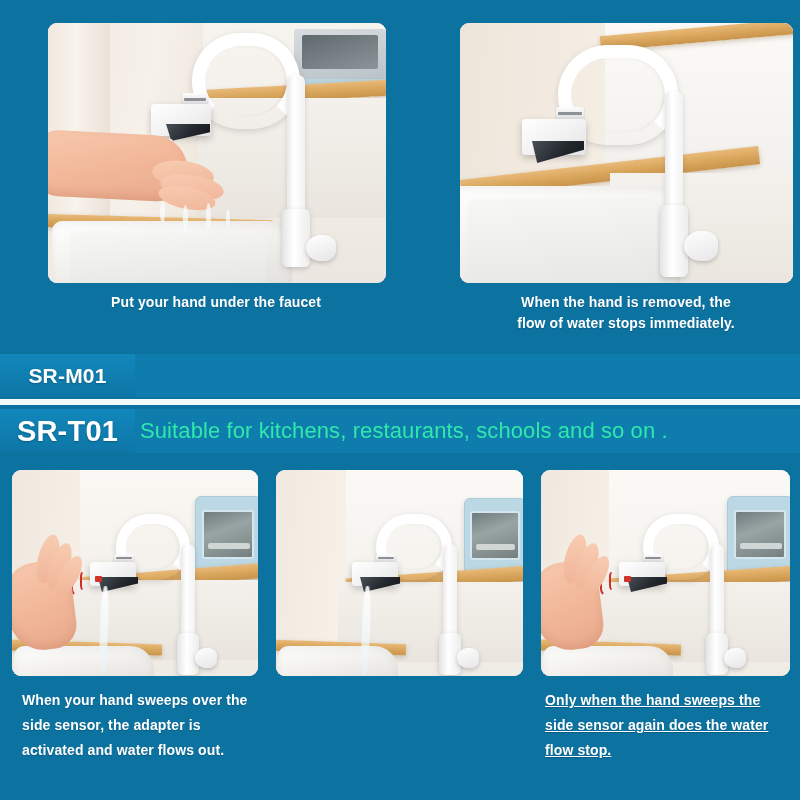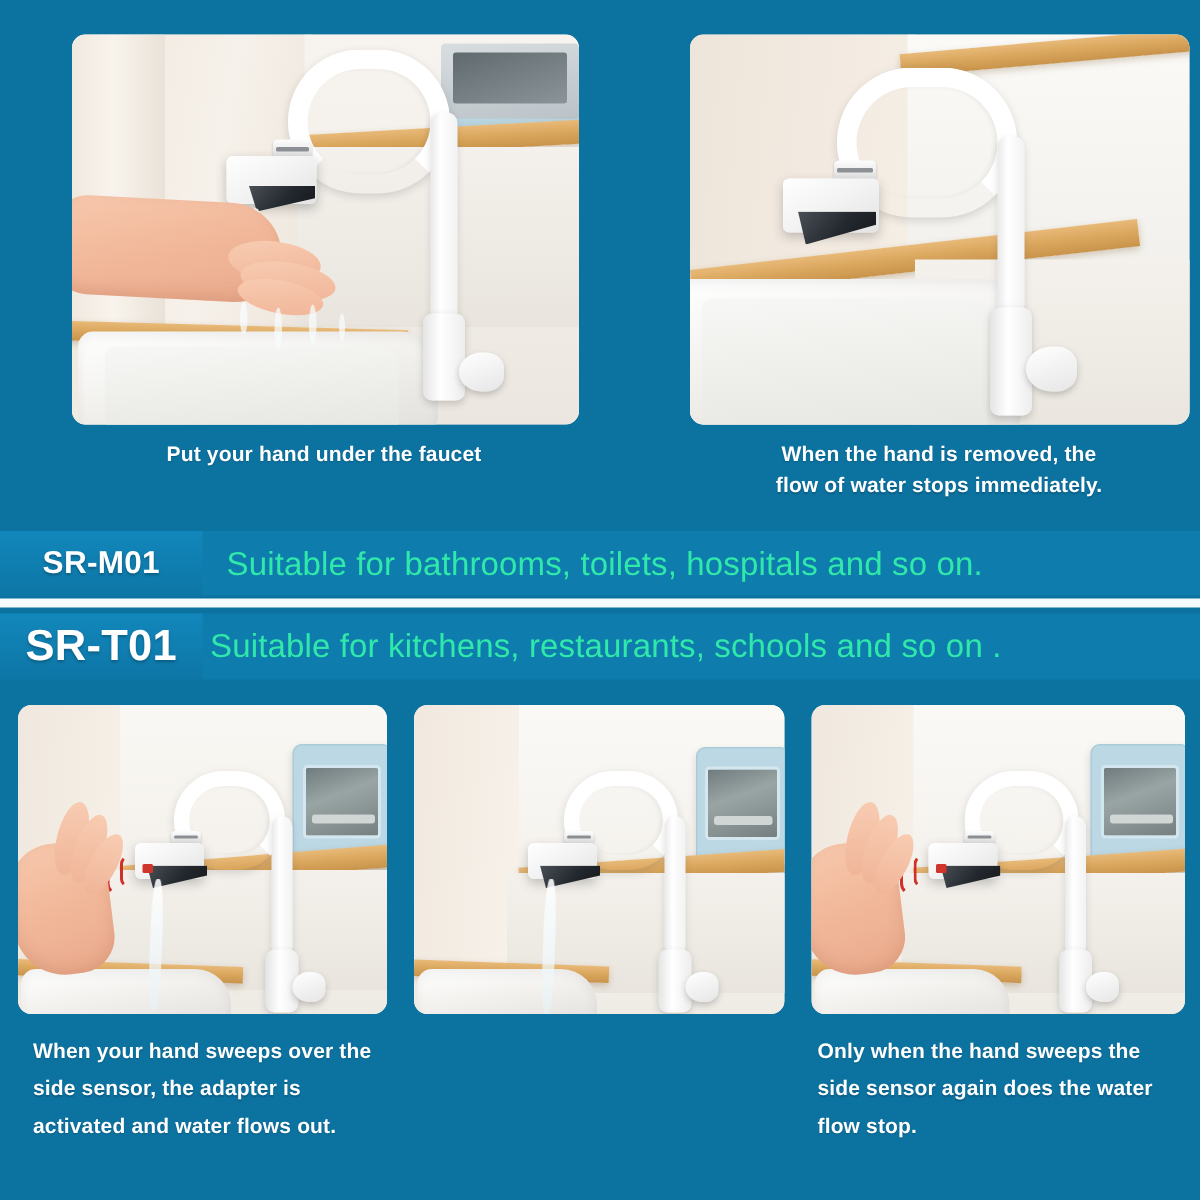--- a/index.html
+++ b/index.html
@@ -356,21 +356,20 @@
     <div>Put your hand under the faucet</div>
   </div>
 
   <div class="caption caption-top" style="left:448px; top:292px; width:356px;">
     <div>When the hand is removed, the</div>
     <div>flow of water stops immediately.</div>
   </div>
 
   <div class="band band-m01" style="top:354px; height:43px;">
     <div class="model-badge badge-box" style="width:135px; height:43px; font-size:21px;">SR-M01</div>
-    <div class="band-desc" style="margin-left:16px; font-size:22px;">Suitable for bathrooms, toilets, hospitals and so on.</div>
   </div>
 
   <div class="divider" style="top:399px; height:6px;"></div>
 
   <div class="band band-t01" style="top:409px; height:44px;">
     <div class="model-badge badge-box" style="width:135px; height:44px; font-size:29px;">SR-T01</div>
     <div class="band-desc" style="margin-left:5px; font-size:22px;">Suitable for kitchens, restaurants, schools and so on .</div>
   </div>
 
   <div class="photo" style="left:12px; top:470px; width:246px; height:206px;">
@@ -495,15 +494,15 @@
         <div class="finger" style="left:30px; top:2px; width:20px; height:50px; transform:rotate(14deg);"></div>
         <div class="finger" style="left:42px; top:10px; width:19px; height:48px; transform:rotate(20deg);"></div>
         <div class="finger" style="left:52px; top:22px; width:18px; height:44px; transform:rotate(28deg);"></div>
       </div>
     </div>
   </div>
 
   <div class="caption caption-bottom" style="left:22px; top:688px; width:240px;">When your hand sweeps over the side sensor, the adapter is activated and water flows out.</div>
 
 
-  <div class="caption caption-bottom" style="left:545px; top:688px; width:245px;">Only when the hand sweeps the side sensor again does the water flow stop.</div>
+  <div class="caption caption-bottom" style="left:545px; top:688px; width:245px;text-decoration:underline;">Only when the hand sweeps the side sensor again does the water flow stop.</div>
 
 </div>
 
 </body></html>

